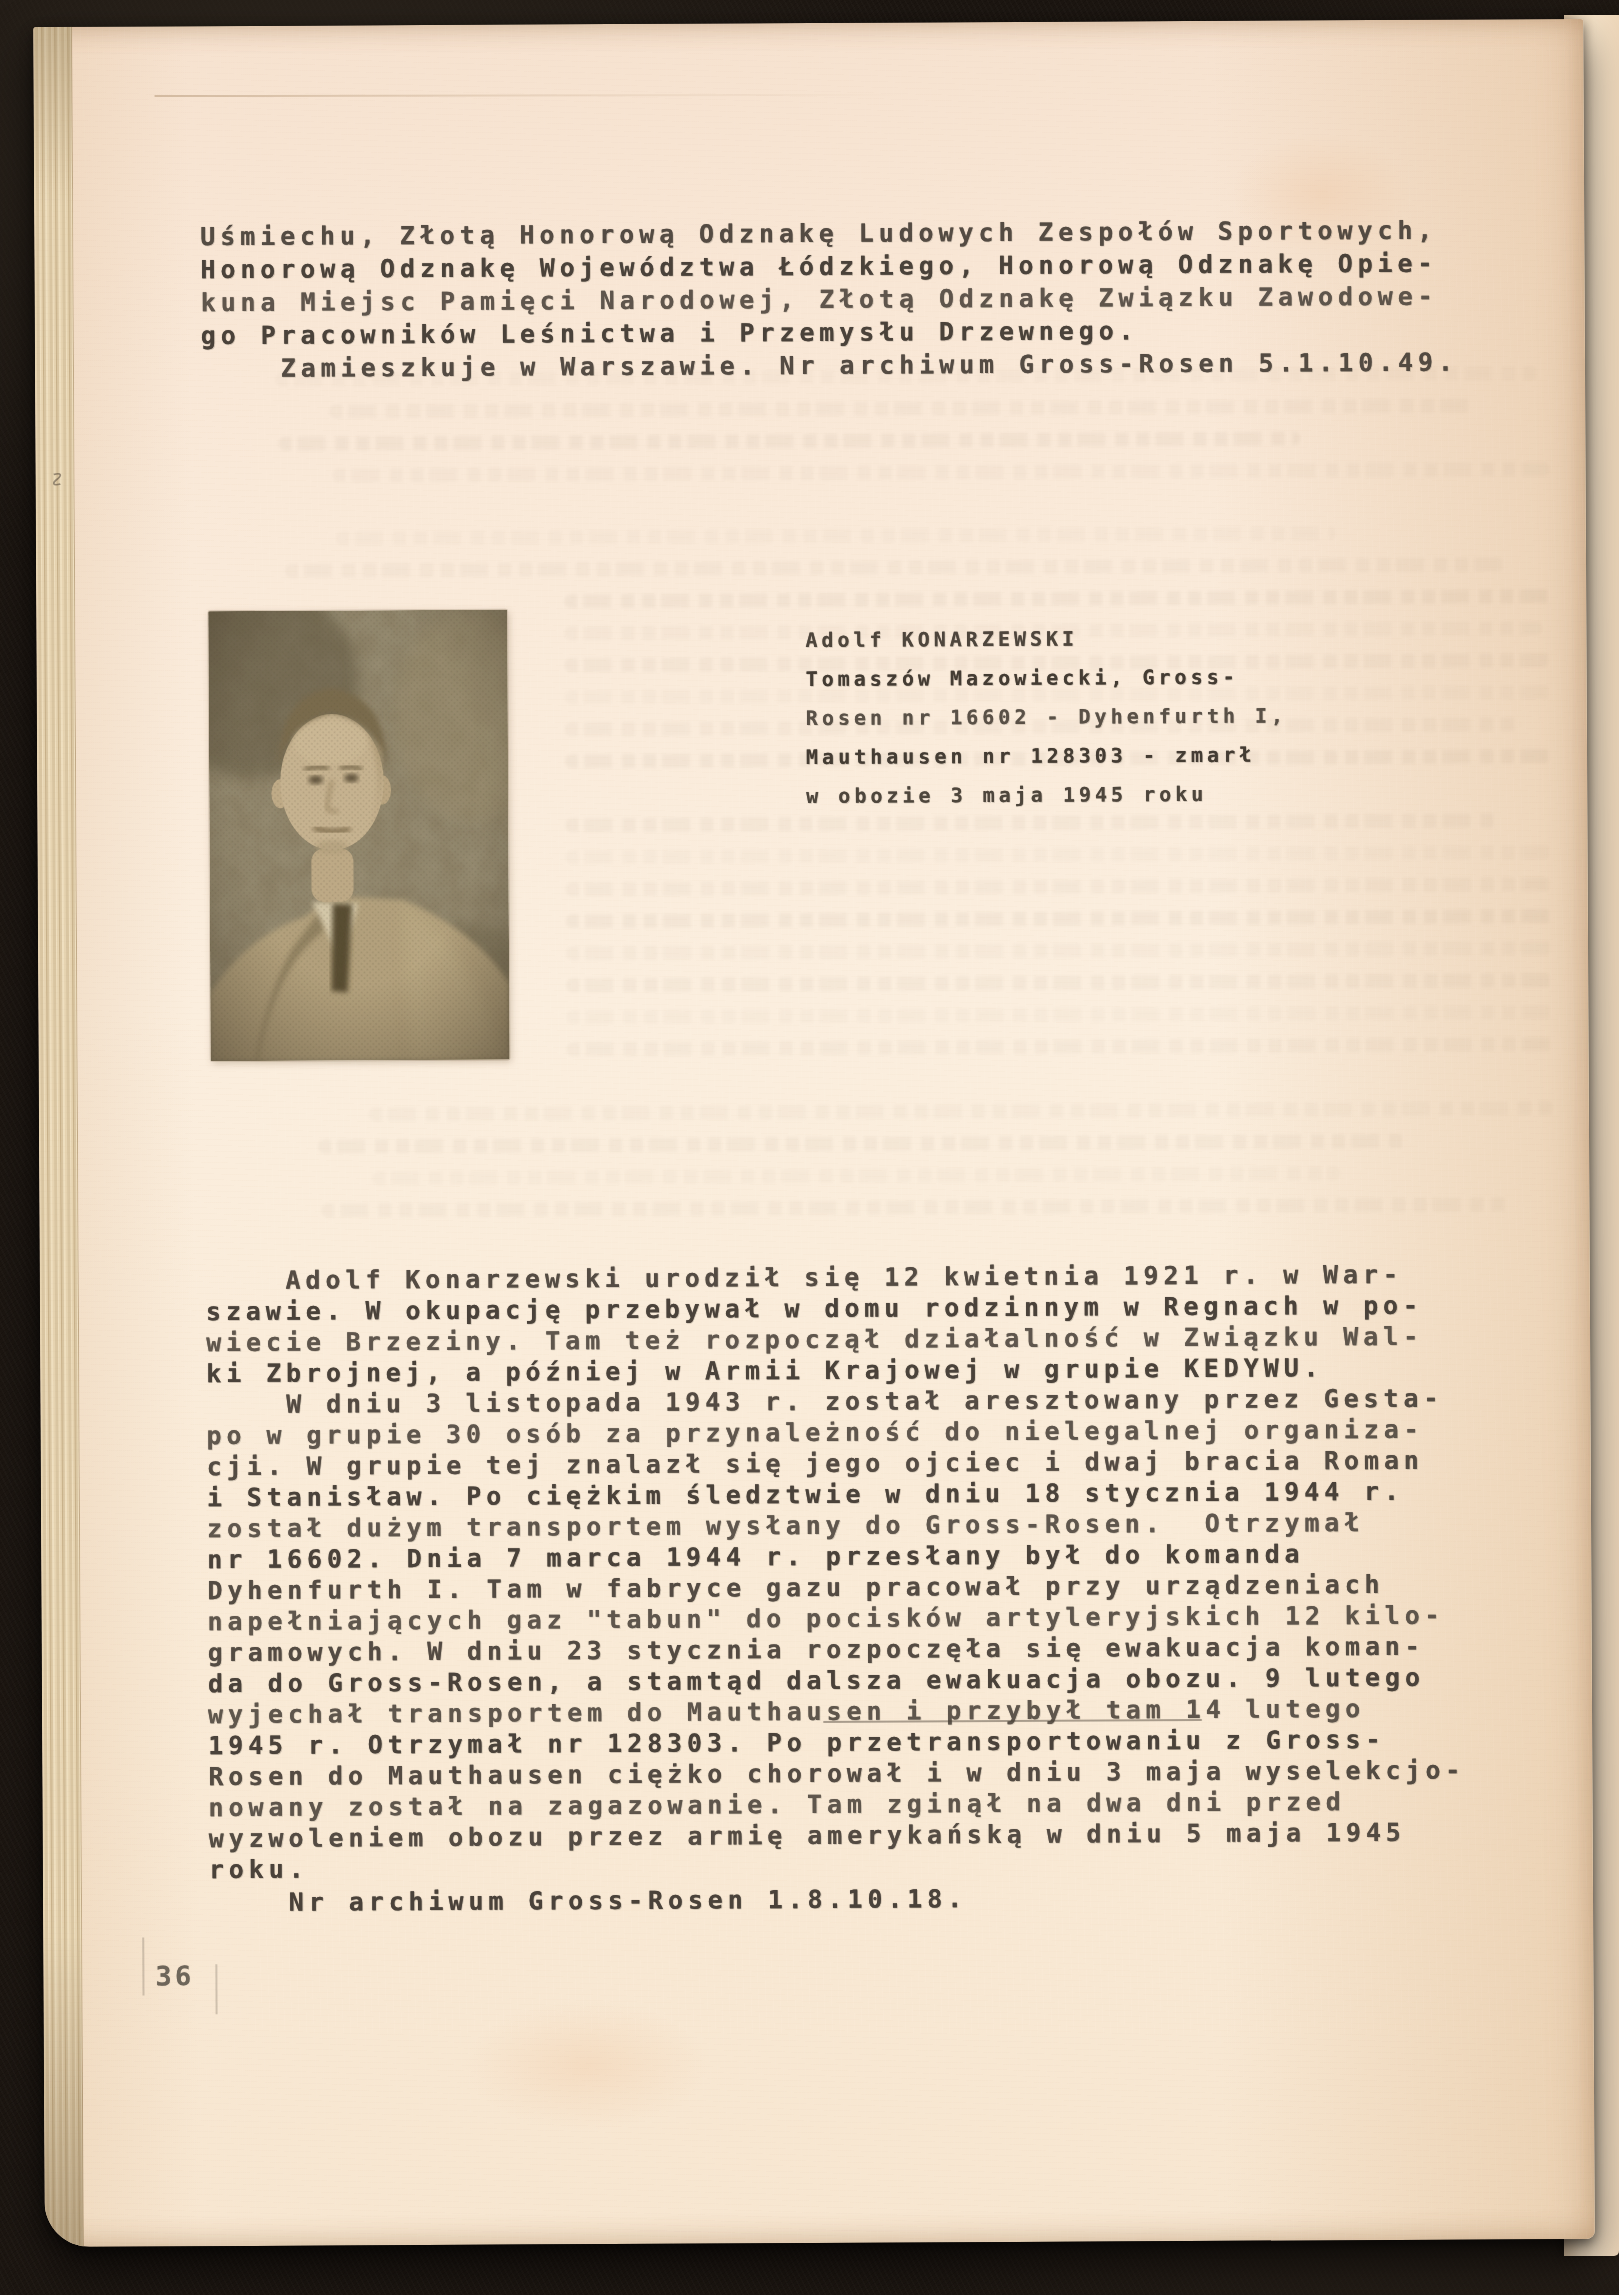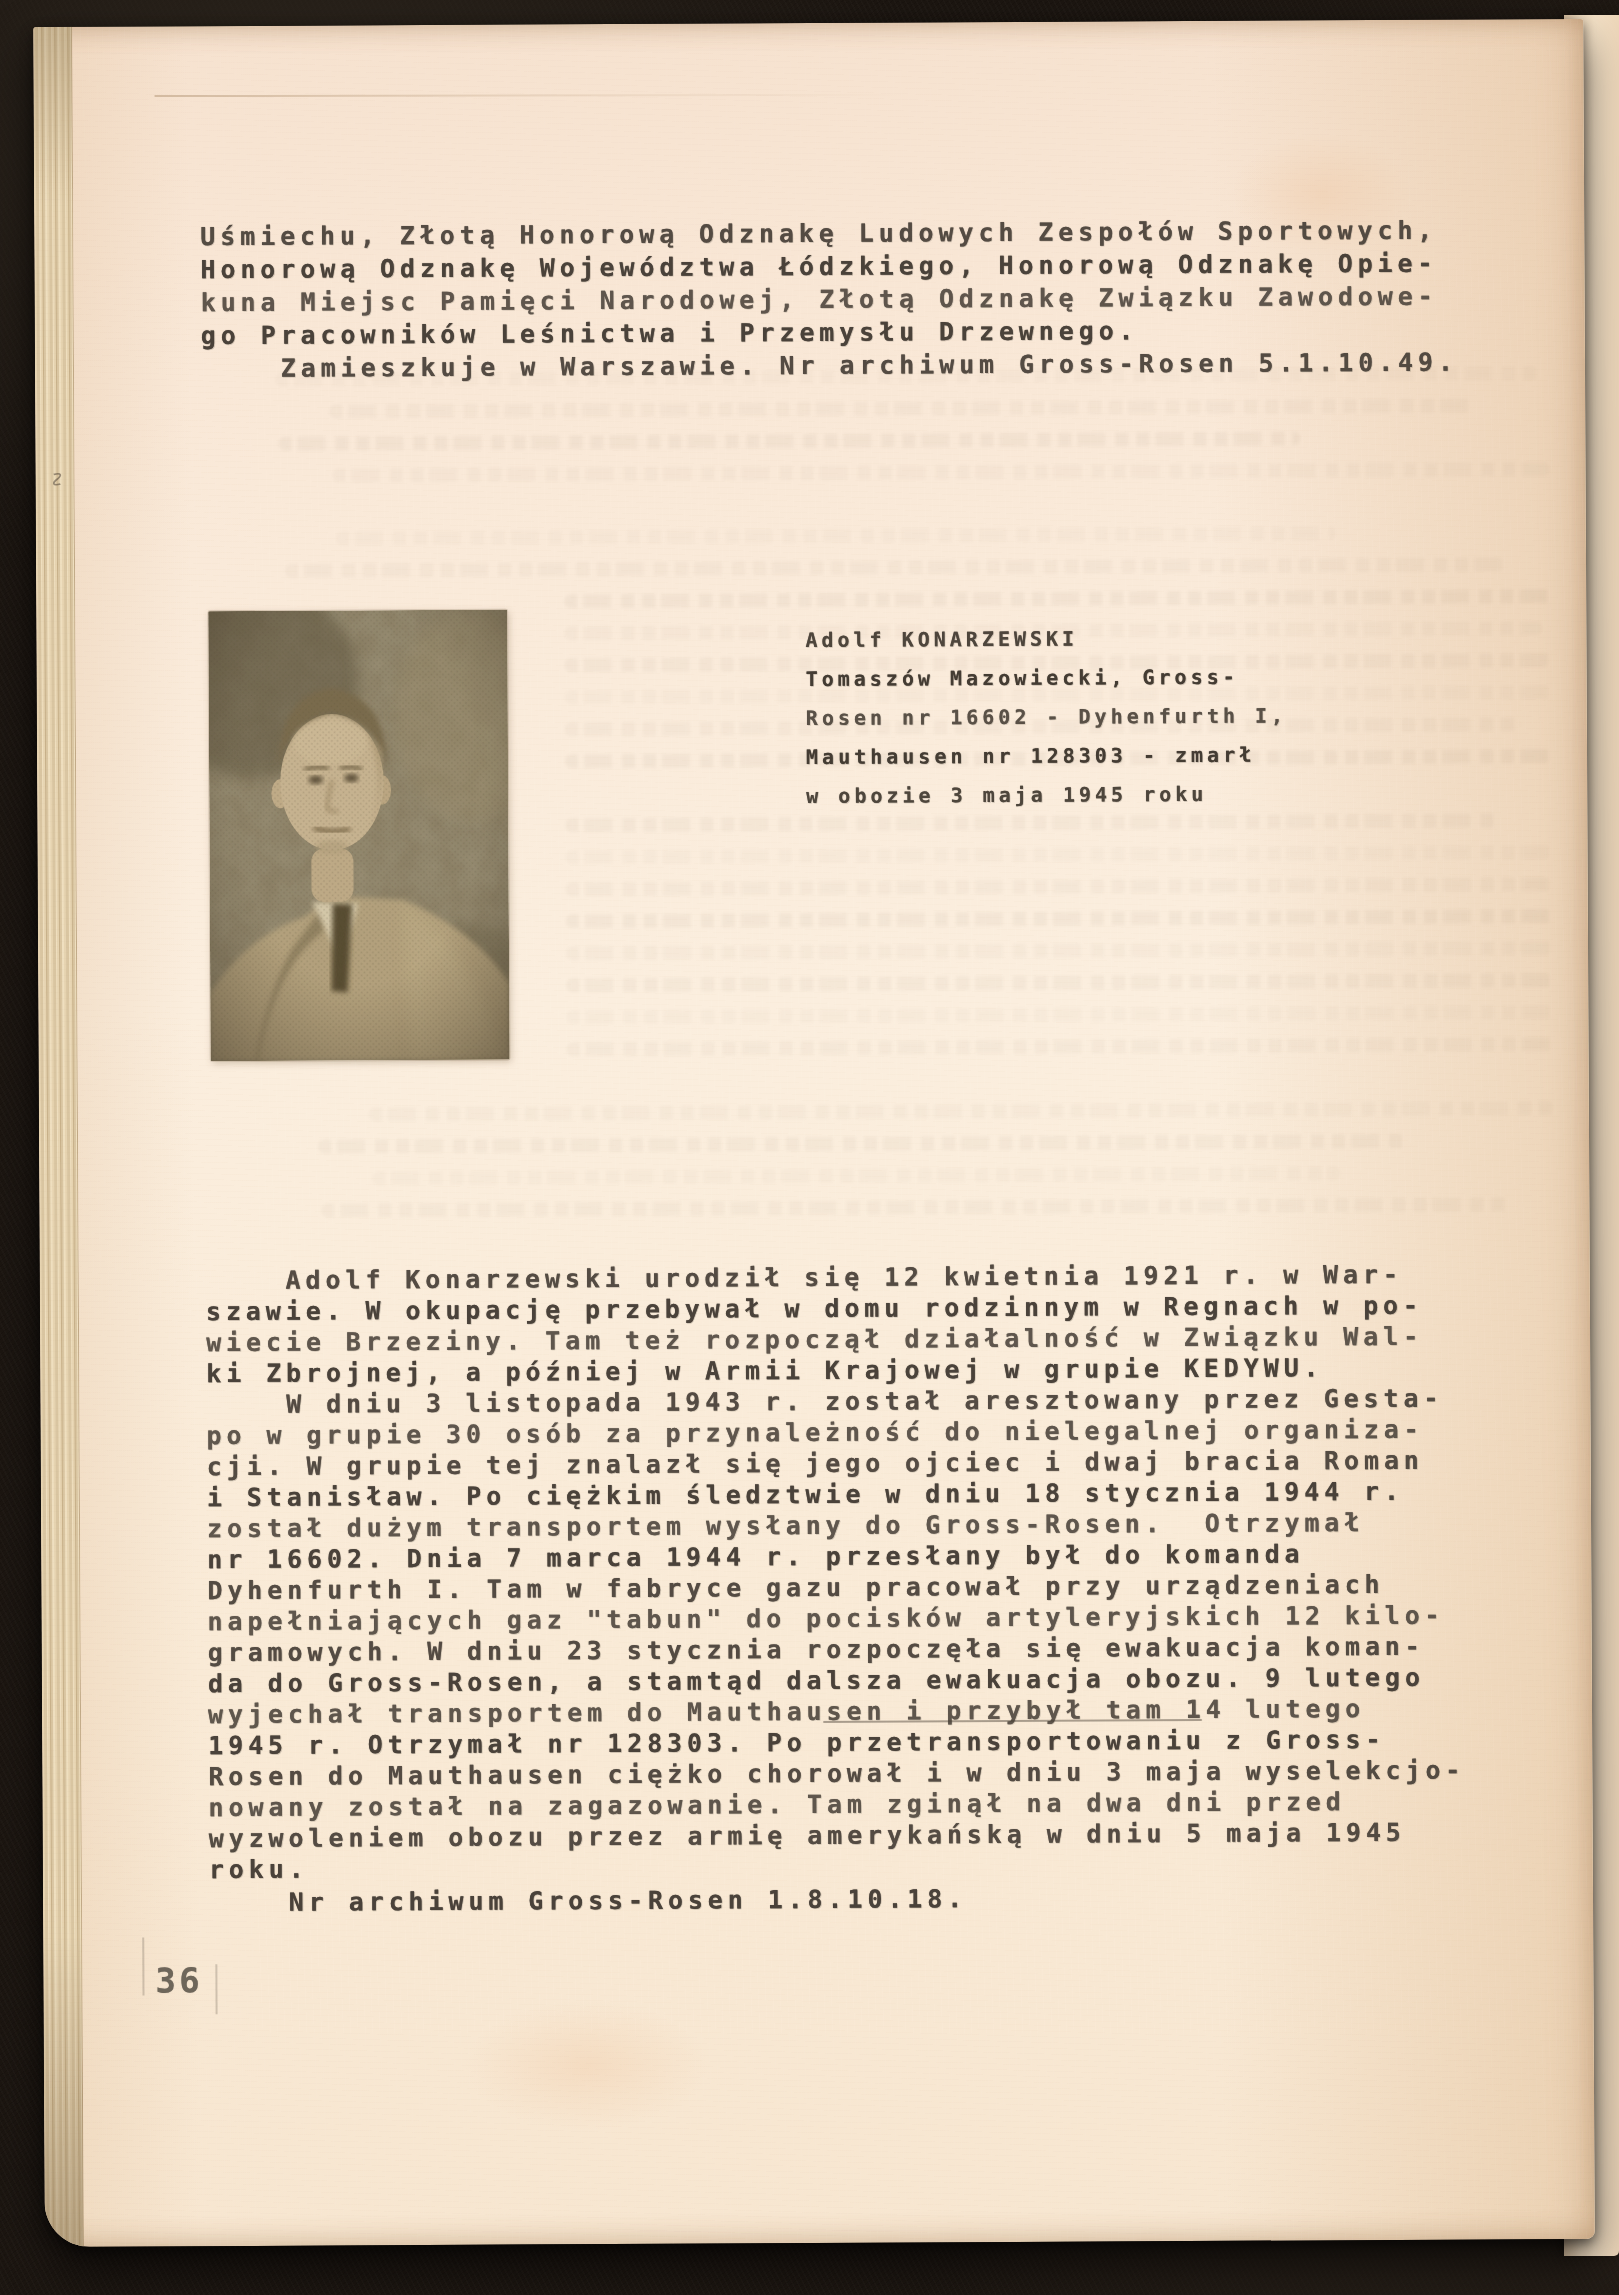--- a/index.html
+++ b/index.html
@@ -74,21 +74,21 @@
   }
   .typewriter .tline{white-space:pre;}
   .typewriter .tline:nth-child(odd){opacity:.94;}
   .typewriter .tline:nth-child(3n){opacity:.88;}
   .intro{left:166px;top:194px;line-height:33px;}
   .caption{left:769px;top:598px;font-size:20px;letter-spacing:4px;line-height:39px;color:#443c33;}
   .bio{left:166px;top:1239px;}
   .archive-line{left:166px;top:1861px;white-space:pre;}
   .pagenum{
     position:absolute;left:112px;top:1934px;
-    font-size:34px;letter-spacing:3.2px;color:#6e665a;font-weight:700;
+    font-size:27px;letter-spacing:3.2px;color:#6e665a;font-weight:700;
     text-shadow:0 0 0.8px rgba(110,102,90,.6);
   }
   .pencil{position:absolute;width:1.6px;background:rgba(112,102,88,.3);}
   .pencil.v1{left:99px;top:1911px;height:58px;}
   .pencil.v2{left:172px;top:1938px;height:50px;}
   .margin-mark{
     position:absolute;left:13px;top:440px;color:rgba(70,58,48,.5);
     font-size:21px;transform:rotate(64deg);
   }
   

